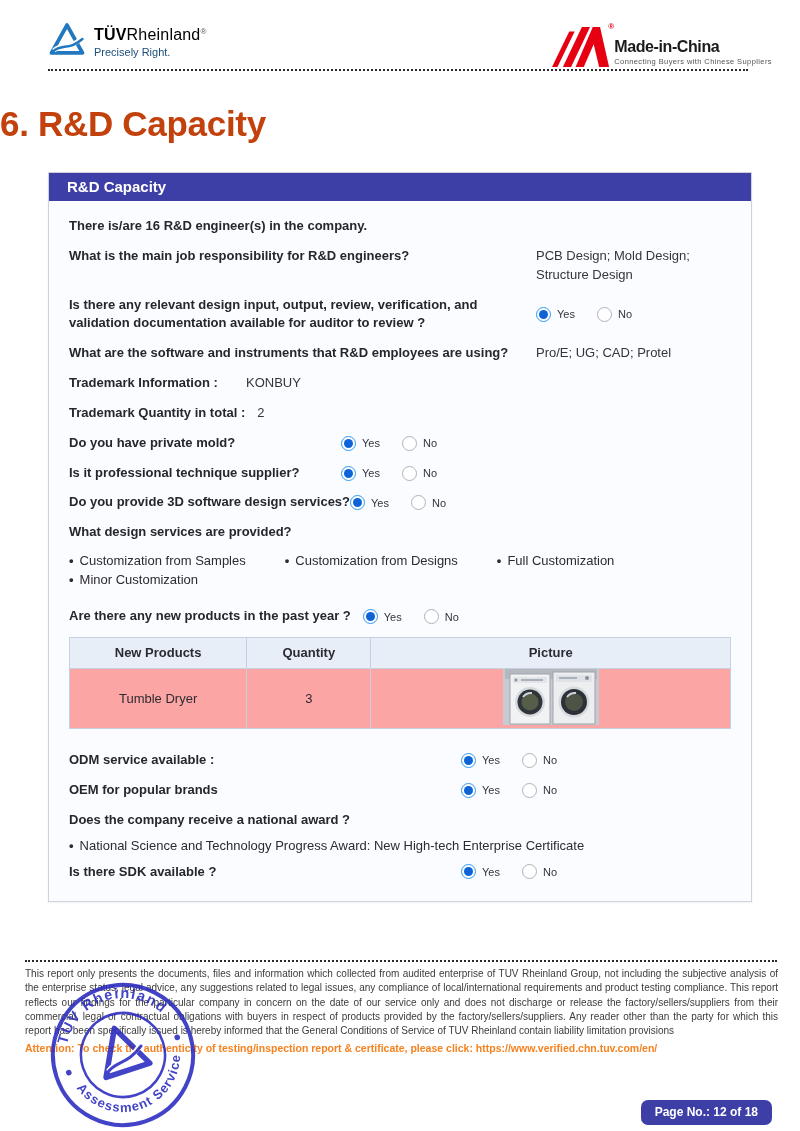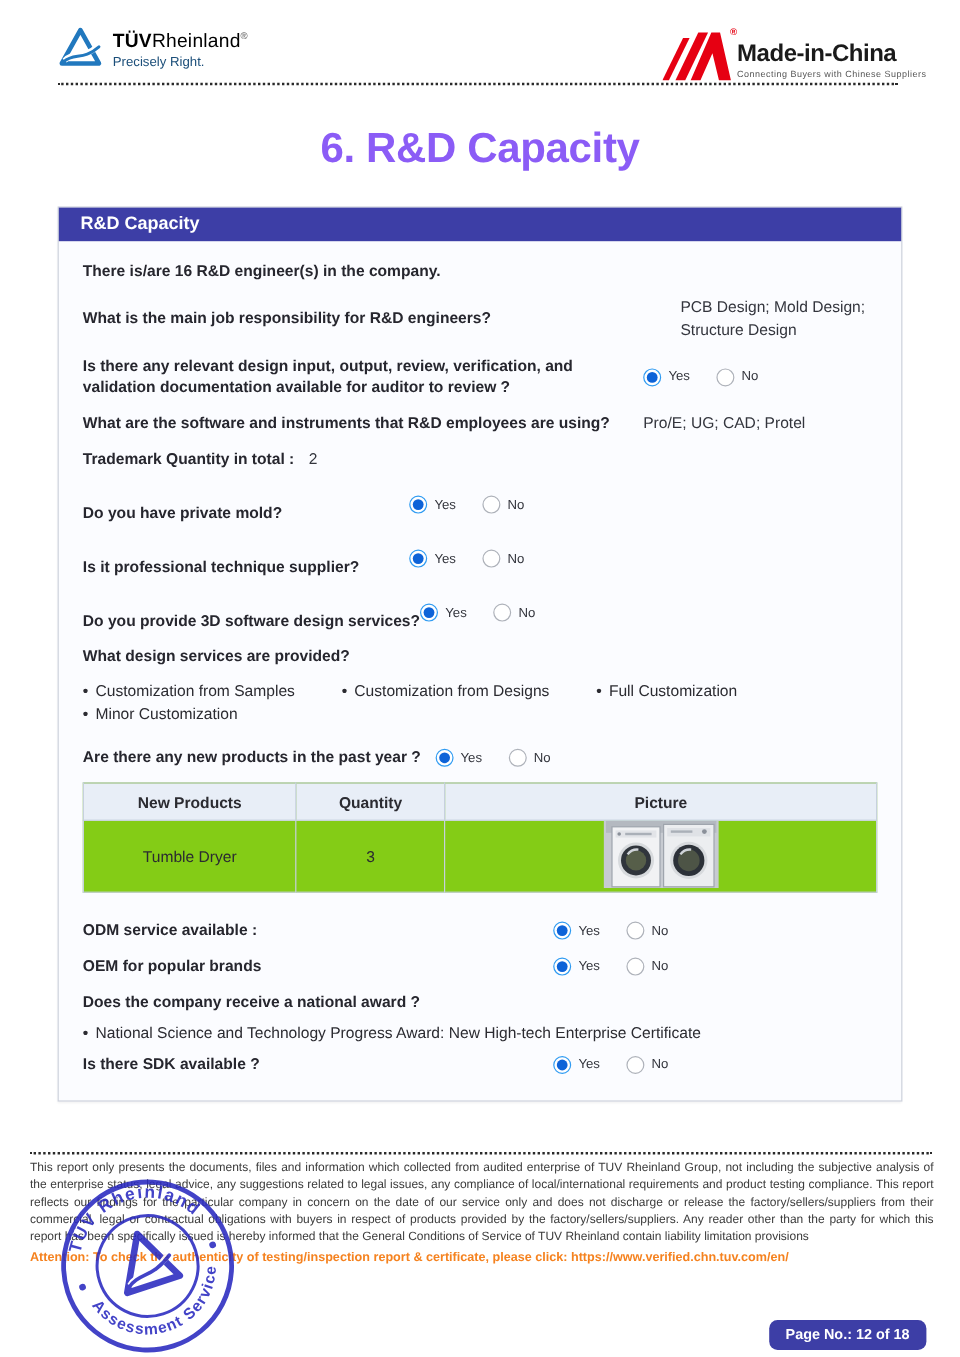--- a/index.html
+++ b/index.html
@@ -12,59 +12,59 @@
   .tuv-words { line-height:1.1; padding-top:4px; }
   .tuv-name { font-size:16px; color:#000; letter-spacing:.2px; }
   .tuv-name .b { font-weight:700; }
   .tuv-reg { font-size:8px; color:#555; vertical-align:super; }
   .tuv-tag { font-size:11px; color:#1b4e79; margin-top:2px; }
 
   .hdr-mic { position:absolute; right:28px; top:26px; display:flex; align-items:flex-end; gap:4px; }
   .mic-m-wrap { position:relative; width:58px; height:42px; }
   .mic-reg { position:absolute; right:-4px; top:-4px; font-size:8px; color:#e60012; font-weight:700; }
   .mic-words { padding-bottom:2px; }
-  .mic-name { font-size:20px; font-weight:700; color:#1a1a1a; letter-spacing:-.4px; line-height:1; }
+  .mic-name { font-size:16px; font-weight:700; color:#1a1a1a; letter-spacing:-.4px; line-height:1; }
   .mic-tag { font-size:7.5px; color:#555; letter-spacing:.4px; margin-top:2px; }
 
   .dotline-top { position:absolute; left:48px; top:69px; width:700px; border-top:2px dotted #2a2a2a; }
 
   
-  .page-title { position:absolute; left:0; top:104px; width:100%; text-align:center; font-size:35px; font-weight:700; color:#8b5cf6; letter-spacing:-.3px; }
+  .page-title { position:absolute; left:0; top:104px; width:100%; font-size:35px; font-weight:700; color:#c2410c; letter-spacing:-.3px; }
 
   
   .panel { position:absolute; left:48px; top:172px; width:704px; background:#fbfcff; border:1px solid #cfd2dd; box-shadow:0 1px 2px rgba(0,0,0,.06); }
   .panel-hdr { background:#3d3ea6; color:#fff; font-size:15px; font-weight:700; padding:5px 18px 6px; }
   .panel-body { padding:16px 20px 18px; }
 
   .q { font-size:13px; font-weight:700; color:#26262e; line-height:1.45; }
   .a { font-size:13px; font-weight:400; color:#33353d; line-height:1.45; }
 
   .row { display:flex; align-items:center; margin-bottom:11px; }
-  .row.top { align-items:center;gap:31px; }
+  .row.top { align-items:flex-start; }
   .qw455 { flex:0 0 455px; }
   .qw380 { flex:0 0 auto; min-width:380px; }
-  .qw272 { flex:0 0 auto; min-width:272px;margin-top:15px; }
+  .qw272 { flex:0 0 auto; min-width:272px; }
   .qw165 { flex:0 0 auto; min-width:165px; }
   .gap12 { margin-left:12px; }
 
   
   .radio-group { display:inline-flex; align-items:center; gap:6px; }
   .radio-group .spacer { width:10px; }
   .radio { width:15px; height:15px; border-radius:50%; border:1.5px solid #aeb2ba; background:#fff; display:inline-block; position:relative; flex:none; cursor:pointer; }
   .radio.checked { border-color:#2f9bf2; }
   .radio.checked::after { content:""; position:absolute; inset:2px; border-radius:50%; background:#0d63d8; }
   .radio-label { font-size:11px; color:#33353d; }
 
   
   .bullets { display:flex; flex-wrap:wrap; gap:4px 39px; margin-bottom:10px; }
   .bullet { font-size:13px; color:#2b2b31; }
   .bullet::before { content:"\2022"; font-weight:700; margin-right:6px; }
 
   
-  .np-table { border-collapse:collapse; width:662px; margin:4px 0 22px 0; background:#84cc16; }
+  .np-table { border-collapse:collapse; width:662px; margin:4px 0 22px 0; background:#fca5a5; }
   .np-table th, .np-table td { border:1px solid #c6d0de; text-align:center; vertical-align:middle; font-size:13px; color:#2b2b31; }
   .np-table th { background:#e8eef7; font-weight:700; height:31px; }
   .np-table td { height:54px; font-weight:400; }
   .col-prod { width:187px; } .col-qty { width:130px; } .col-pic { width:381px; }
 
   
   .dotline-bot { position:absolute; left:25px; top:960px; width:752px; border-top:2px dotted #2a2a2a; }
   .footer-text { position:absolute; left:25px; top:967px; width:753px; }
   .disclaimer { font-size:10px; line-height:14.3px; color:#3b3b3b; text-align:justify; }
   .attention { margin-top:4px; font-size:10.5px; font-weight:700; color:#f5821f; }
@@ -134,20 +134,24 @@
           <span class="radio"></span>
             <span class="radio-label">No</span>
         </span>
       </div>
 
       <div class="row">
         <span class="q qw455">What are the software and instruments that R&amp;D employees are using?</span>
         <span class="a gap12">Pro/E; UG; CAD; Protel</span>
       </div>
 
+      <div class="row">
+        <span class="q qw165">Trademark Information :</span>
+        <span class="a gap12">KONBUY</span>
+      </div>
 
       <div class="row">
         <span class="q qw165">Trademark Quantity in total :</span>
         <span class="a gap12">2</span>
       </div>
 
       <div class="row">
         <span class="q qw272">Do you have private mold?</span>
         <span class="radio-group">
           <span class="radio checked"></span>

